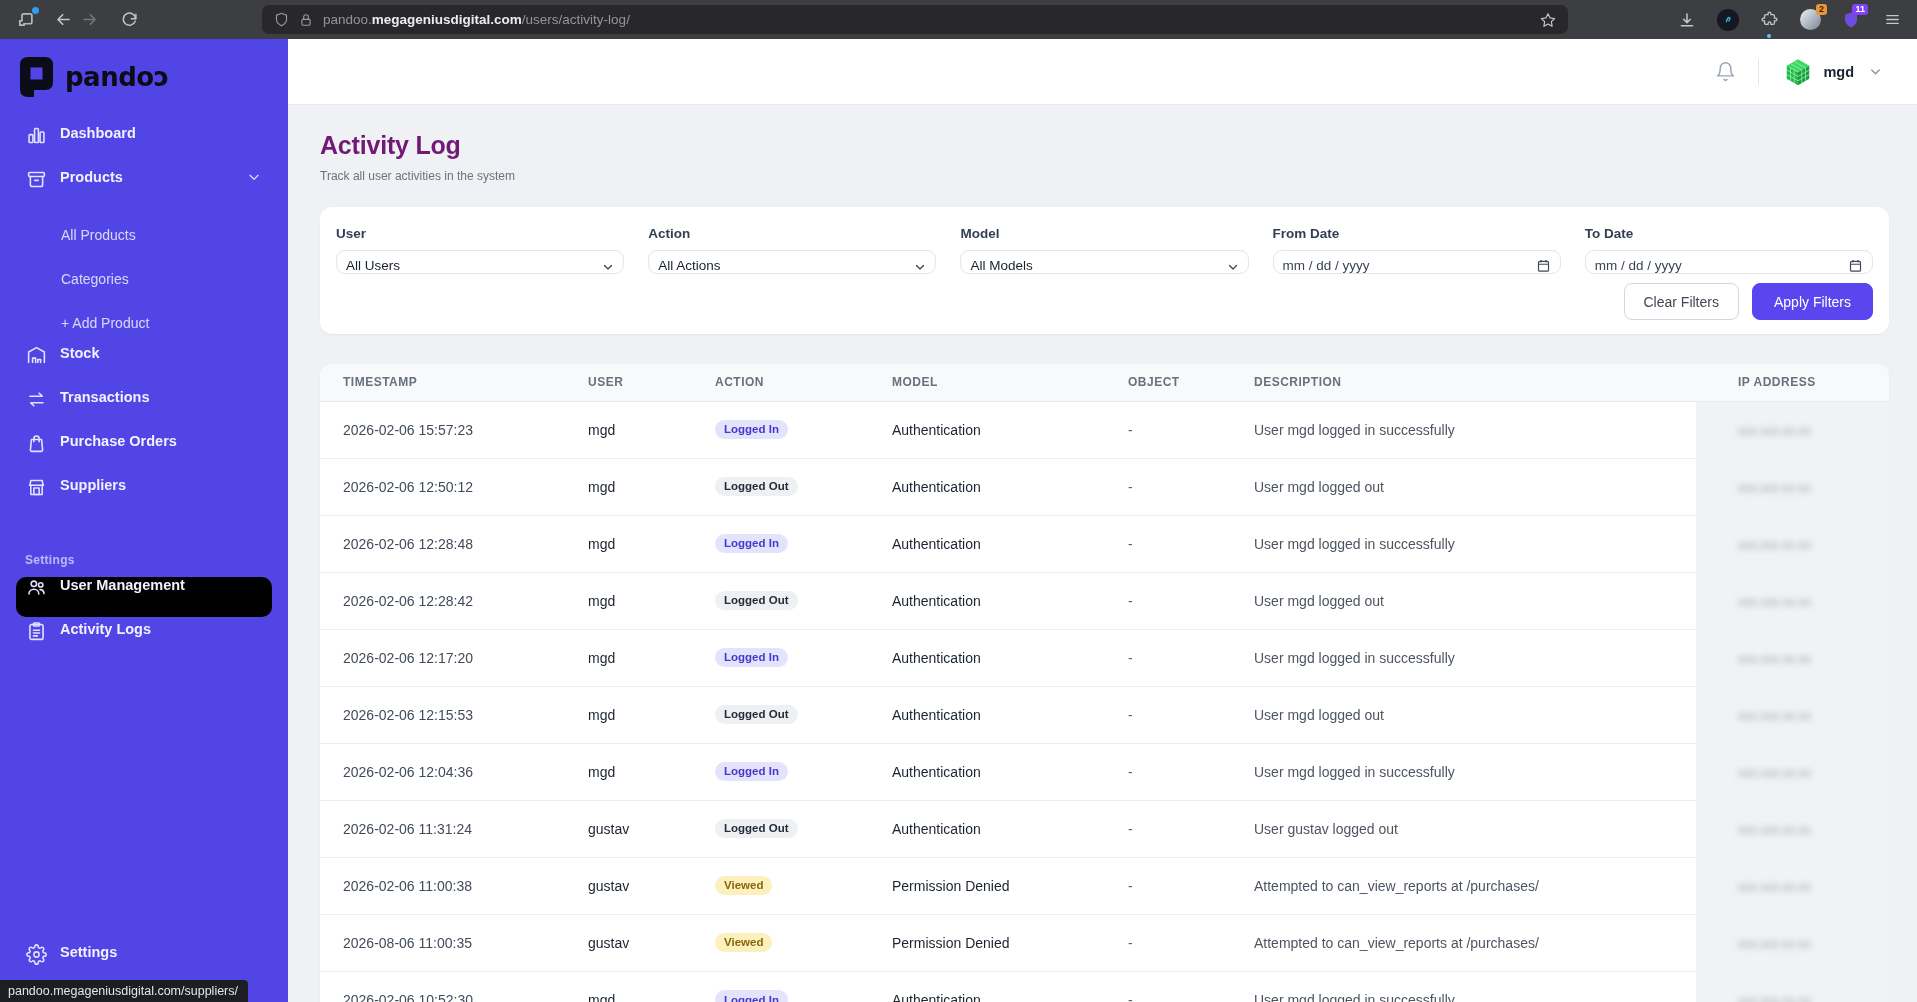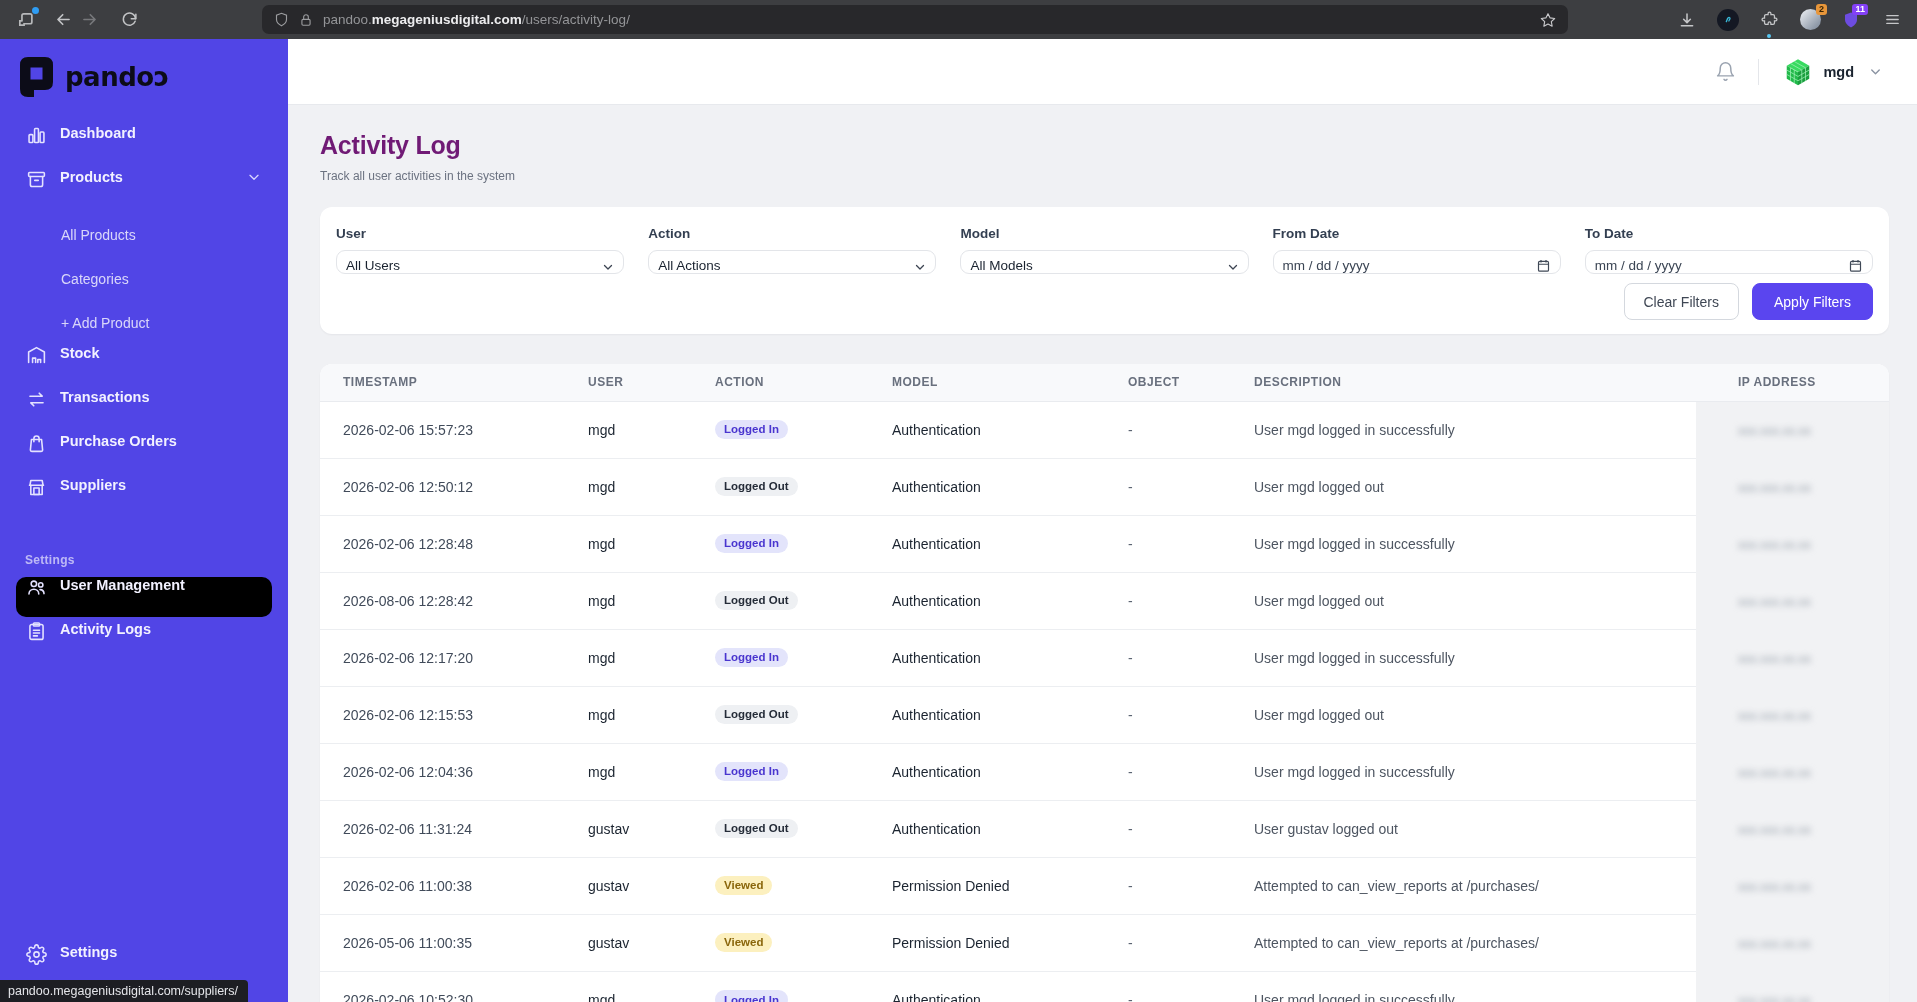--- a/index.html
+++ b/index.html
@@ -422,21 +422,21 @@
  <tr>
   <td class="c-ts">2026-02-06 12:28:48</td>
   <td class="c-user">mgd</td>
   <td class="c-action"><span class="badge badge-in">Logged In</span></td>
   <td class="c-model">Authentication</td>
   <td class="c-obj">-</td>
   <td class="c-desc">User mgd logged in successfully</td>
   <td class="c-ip"><span class="ip-blur">xxx.xxx.xx.xx</span></td>
  </tr>
  <tr>
-  <td class="c-ts">2026-08-06 12:28:42</td>
+  <td class="c-ts">2026-02-06 12:28:42</td>
   <td class="c-user">mgd</td>
   <td class="c-action"><span class="badge badge-out">Logged Out</span></td>
   <td class="c-model">Authentication</td>
   <td class="c-obj">-</td>
   <td class="c-desc">User mgd logged out</td>
   <td class="c-ip"><span class="ip-blur">xxx.xxx.xx.xx</span></td>
  </tr>
  <tr>
   <td class="c-ts">2026-02-06 12:17:20</td>
   <td class="c-user">mgd</td>
@@ -476,21 +476,21 @@
  <tr>
   <td class="c-ts">2026-02-06 11:00:38</td>
   <td class="c-user">gustav</td>
   <td class="c-action"><span class="badge badge-viewed">Viewed</span></td>
   <td class="c-model">Permission Denied</td>
   <td class="c-obj">-</td>
   <td class="c-desc">Attempted to can_view_reports at /purchases/</td>
   <td class="c-ip"><span class="ip-blur">xxx.xxx.xx.xx</span></td>
  </tr>
  <tr>
-  <td class="c-ts">2026-05-06 11:00:35</td>
+  <td class="c-ts">2026-08-06 11:00:35</td>
   <td class="c-user">gustav</td>
   <td class="c-action"><span class="badge badge-viewed">Viewed</span></td>
   <td class="c-model">Permission Denied</td>
   <td class="c-obj">-</td>
   <td class="c-desc">Attempted to can_view_reports at /purchases/</td>
   <td class="c-ip"><span class="ip-blur">xxx.xxx.xx.xx</span></td>
  </tr>
  <tr>
   <td class="c-ts">2026-02-06 10:52:30</td>
   <td class="c-user">mgd</td>

